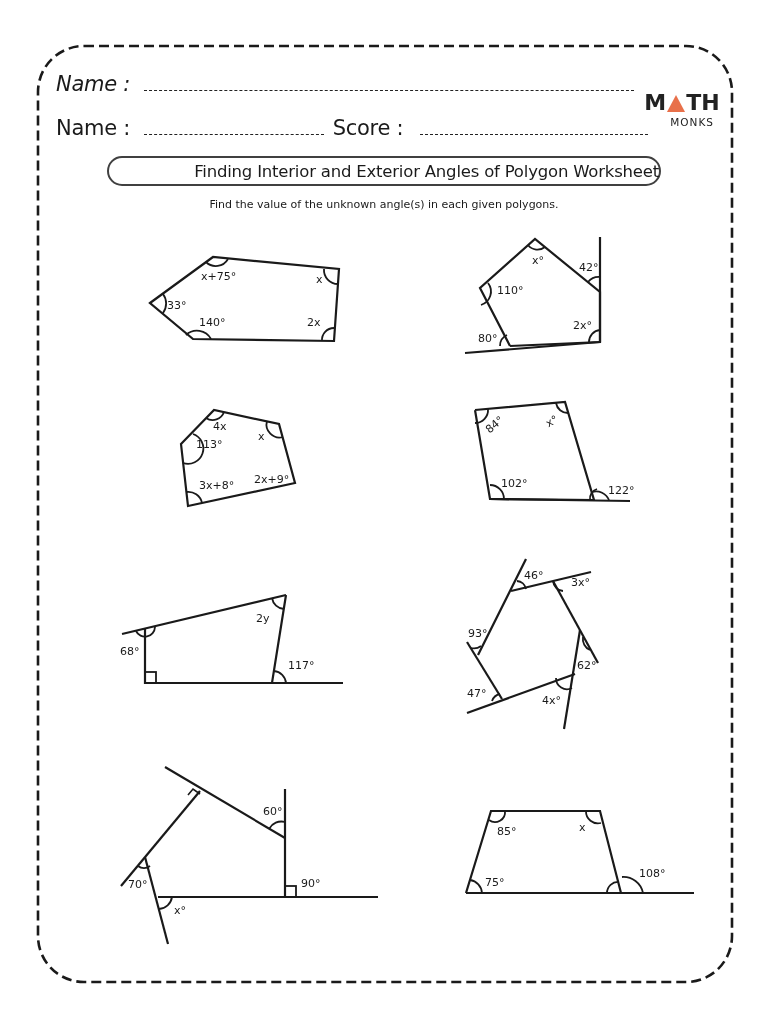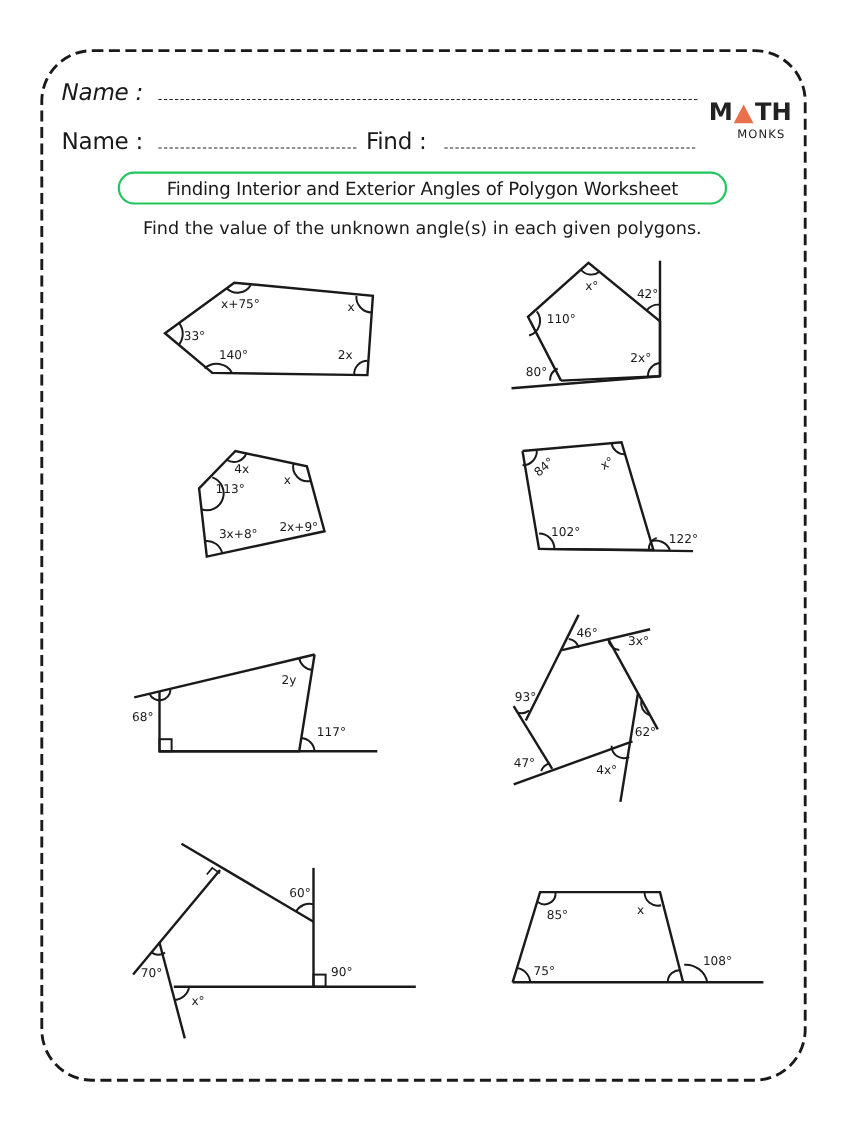--- a/index.html
+++ b/index.html
@@ -5,40 +5,40 @@
   html, body { margin:0; padding:0; background:#ffffff; }
   body { width:768px; height:1024px; position:relative; overflow:hidden; font-family:"DejaVu Sans", sans-serif; color:#1a1a1a; }
   .sheet-border { position:absolute; left:0; top:0; }
   .field-row { position:absolute; left:56px; font-size:21px; color:#1a1a1a; letter-spacing:-0.3px; }
   .field-label { display:inline-block; }
   .blank { display:inline-block; border-bottom:1.6px dashed #222; height:14px; vertical-align:baseline; }
   .logo { position:absolute; left:646px; top:92px; width:72px; text-align:center; }
   .logo-top { font-family:"DejaVu Sans", sans-serif; font-weight:bold; font-size:22px; letter-spacing:0px; color:#222; line-height:22px; display:flex; justify-content:center; align-items:flex-end; }
   .logo-tri { display:inline-block; width:0; height:0; border-left:9px solid transparent; border-right:9px solid transparent; border-bottom:17px solid #e8704a; margin:0 1px 2px 1px; }
   .logo-bottom { font-size:10.5px; font-weight:normal; letter-spacing:1px; color:#222; margin-top:2px; text-align:right; padding-right:4px; }
-  .title-pill { position:absolute; left:107px; top:156px; width:554px; height:30px; border:2px solid #22c55e; border-radius:16px; box-sizing:border-box; display:flex; align-items:center; justify-content:center; font-size:16.5px; color:#1a1a1a; letter-spacing:-0.2px; }
-  .instructions { position:absolute; left:0; width:768px; top:198px; text-align:center; font-size:16px; color:#1a1a1a; }
+  .title-pill { position:absolute; left:107px; top:156px; width:554px; height:30px; border:2px solid #404040; border-radius:16px; box-sizing:border-box; display:flex; align-items:center; justify-content:flex-end; font-size:16.5px; color:#1a1a1a; letter-spacing:-0.2px; }
+  .instructions { position:absolute; left:0; width:768px; top:198px; text-align:center; font-size:11px; color:#1a1a1a; }
   svg.figs { position:absolute; left:0; top:0; }
   svg.figs text { font-family:"DejaVu Sans", sans-serif; font-size:11px; fill:#1a1a1a; }
 </style>
 </head>
 <body>
 
 <svg class="sheet-border" width="768" height="1024" viewBox="0 0 768 1024">
   <rect x="38" y="46" width="694" height="936" rx="46" ry="46" fill="none" stroke="#1a1a1a" stroke-width="2.6" stroke-dasharray="10 5"></rect>
 </svg>
 
 <div class="field-row" style="top:72px;font-style:italic;">
   <span class="field-label">Name :</span>
   <span class="blank" style="width:490px; margin-left:8px;"></span>
 </div>
 <div class="field-row" style="top:116px;">
   <span class="field-label">Name :</span>
   <span class="blank" style="width:180px; margin-left:8px;"></span>
-  <span class="field-label" style="margin-left:2px;">Find :</span>
+  <span class="field-label" style="margin-left:2px;">Score :</span>
   <span class="blank" style="width:228px; margin-left:10px;"></span>
 </div>
 
 <div class="logo">
   <div class="logo-top">
     <span>M</span>
     <span class="logo-tri"></span>
     <span>TH</span>
   </div>
   <div class="logo-bottom">MONKS</div>

